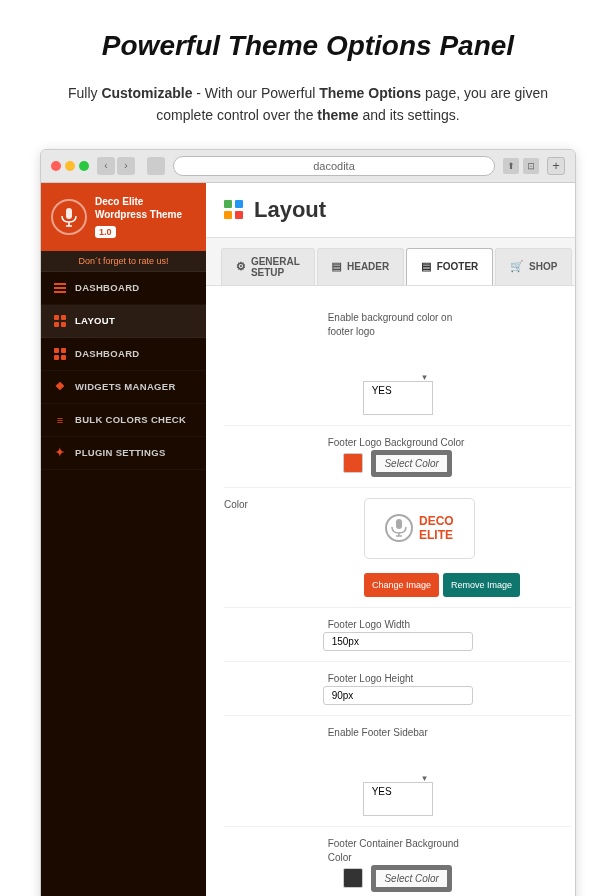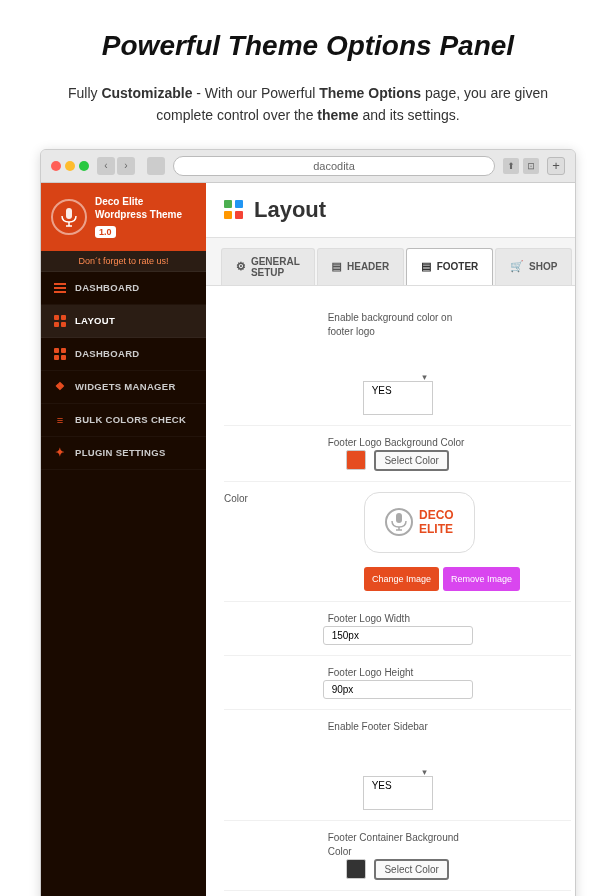--- a/index.html
+++ b/index.html
@@ -367,37 +367,38 @@
       height: 20px;
       background: #e64c1f;
       border: 1px solid #ccc;
       border-radius: 2px;
       cursor: pointer;
     }
 
     .select-color-btn {
       font-size: 10px;
       color: #555;
-      border: 2px solid #737373;
+      border: 5px solid #737373;
       padding: 3px 8px;
       border-radius: 3px;
       background: #f9f9f9;
       cursor: pointer;
+      font-style: italic;
     }
 
     .logo-row {
       display: flex;
       align-items: flex-start;
       padding: 10px 0;
       border-bottom: 1px solid #f0f0f0;
     }
 
     .logo-preview {
       border: 1px solid #ddd;
-      border-radius: 15px;
+      border-radius: 5px;
       padding: 15px 20px;
       display: flex;
       align-items: center;
       justify-content: center;
       background: #fff;
       min-width: 100px;
     }
 
     .logo-preview-inner {
       display: flex;
@@ -432,21 +433,21 @@
       background: #e64c1f;
       color: #fff;
       font-size: 9px;
       padding: 7px 8px;
       border: none;
       border-radius: 3px;
       cursor: pointer;
     }
 
     .btn-remove {
-      background: #d946ef;
+      background: #0f766e;
       color: #fff;
       font-size: 9px;
       padding: 4px 8px;
       border: none;
       border-radius: 3px;
       cursor: pointer;
     }
 
     .text-input {
       border: 1px solid #ccc;

